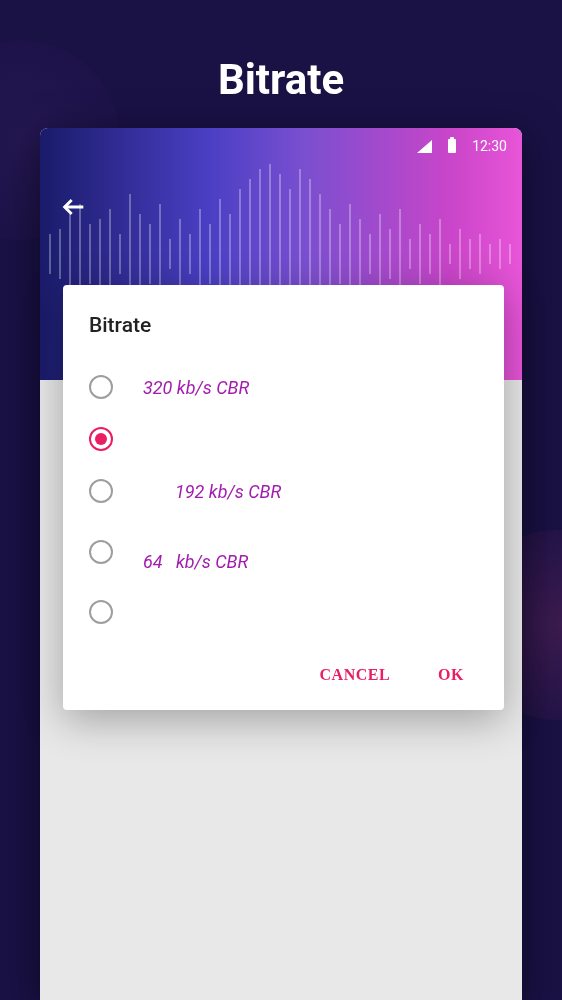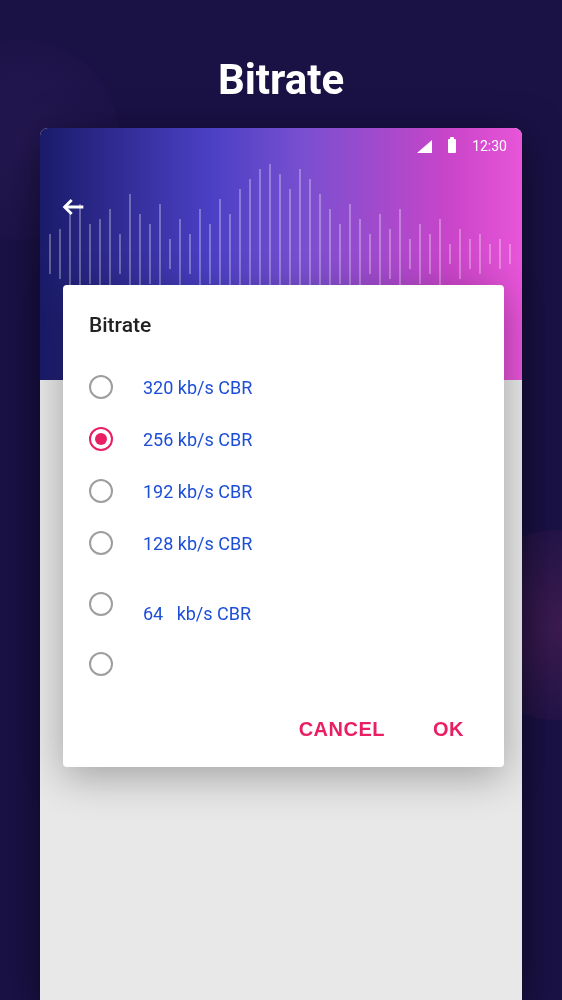--- a/index.html
+++ b/index.html
@@ -189,40 +189,42 @@
       left: 50%;
       transform: translate(-50%, -50%);
       width: 12px;
       height: 12px;
       background: #e91e63;
       border-radius: 50%;
     }
 
     .radio-label {
       font-size: 18px;
-      color: #1d4ed8;
+      color: #a21caf;
+      font-style: italic;
     }
 
     .dialog-actions {
       display: flex;
       justify-content: flex-end;
       gap: 40px;
       margin-top: 20px;
       padding-right: 14px;
     }
 
     .dialog-button {
       background: none;
       border: none;
-      font-size: 20px;
+      font-size: 16px;
       font-weight: 700;
       color: #e91e63;
       cursor: pointer;
       padding: 8px 4px;
       letter-spacing: 0.5px;
+      font-family: Liberation Serif, serif;
     }
 
     .chip-behind {
       position: absolute;
       top: 352px;
       right: 42px;
       background: #2a2350;
       color: #ffffff;
       padding: 6px 10px;
       font-size: 15px;
@@ -313,29 +315,24 @@
 
 <div class="dialog">
   <div class="dialog-title">Bitrate</div>
   <div class="radio-list" id="radio-list">
       <div class="radio-item">
         <div class="radio-button"></div>
         <span class="radio-label" style="white-space: pre;">320 kb/s CBR</span>
       </div>
       <div class="radio-item">
         <div class="radio-button selected"></div>
-        <span class="radio-label" style="white-space: pre;">256 kb/s CBR</span>
       </div>
       <div class="radio-item">
         <div class="radio-button"></div>
-        <span class="radio-label" style="white-space: pre;">192 kb/s CBR</span>
-      </div>
-      <div class="radio-item">
-        <div class="radio-button"></div>
-        <span class="radio-label" style="white-space: pre;">128 kb/s CBR</span>
+        <span class="radio-label" style="white-space: pre; margin-left: 32px;">192 kb/s CBR</span>
       </div>
       <div class="radio-item">
         <div class="radio-button"></div>
         <span class="radio-label" style="white-space: pre; margin-top: 20px;">64   kb/s CBR</span>
       </div>
       <div class="radio-item">
         <div class="radio-button"></div>
       </div>
     </div>
   <div class="dialog-actions">

